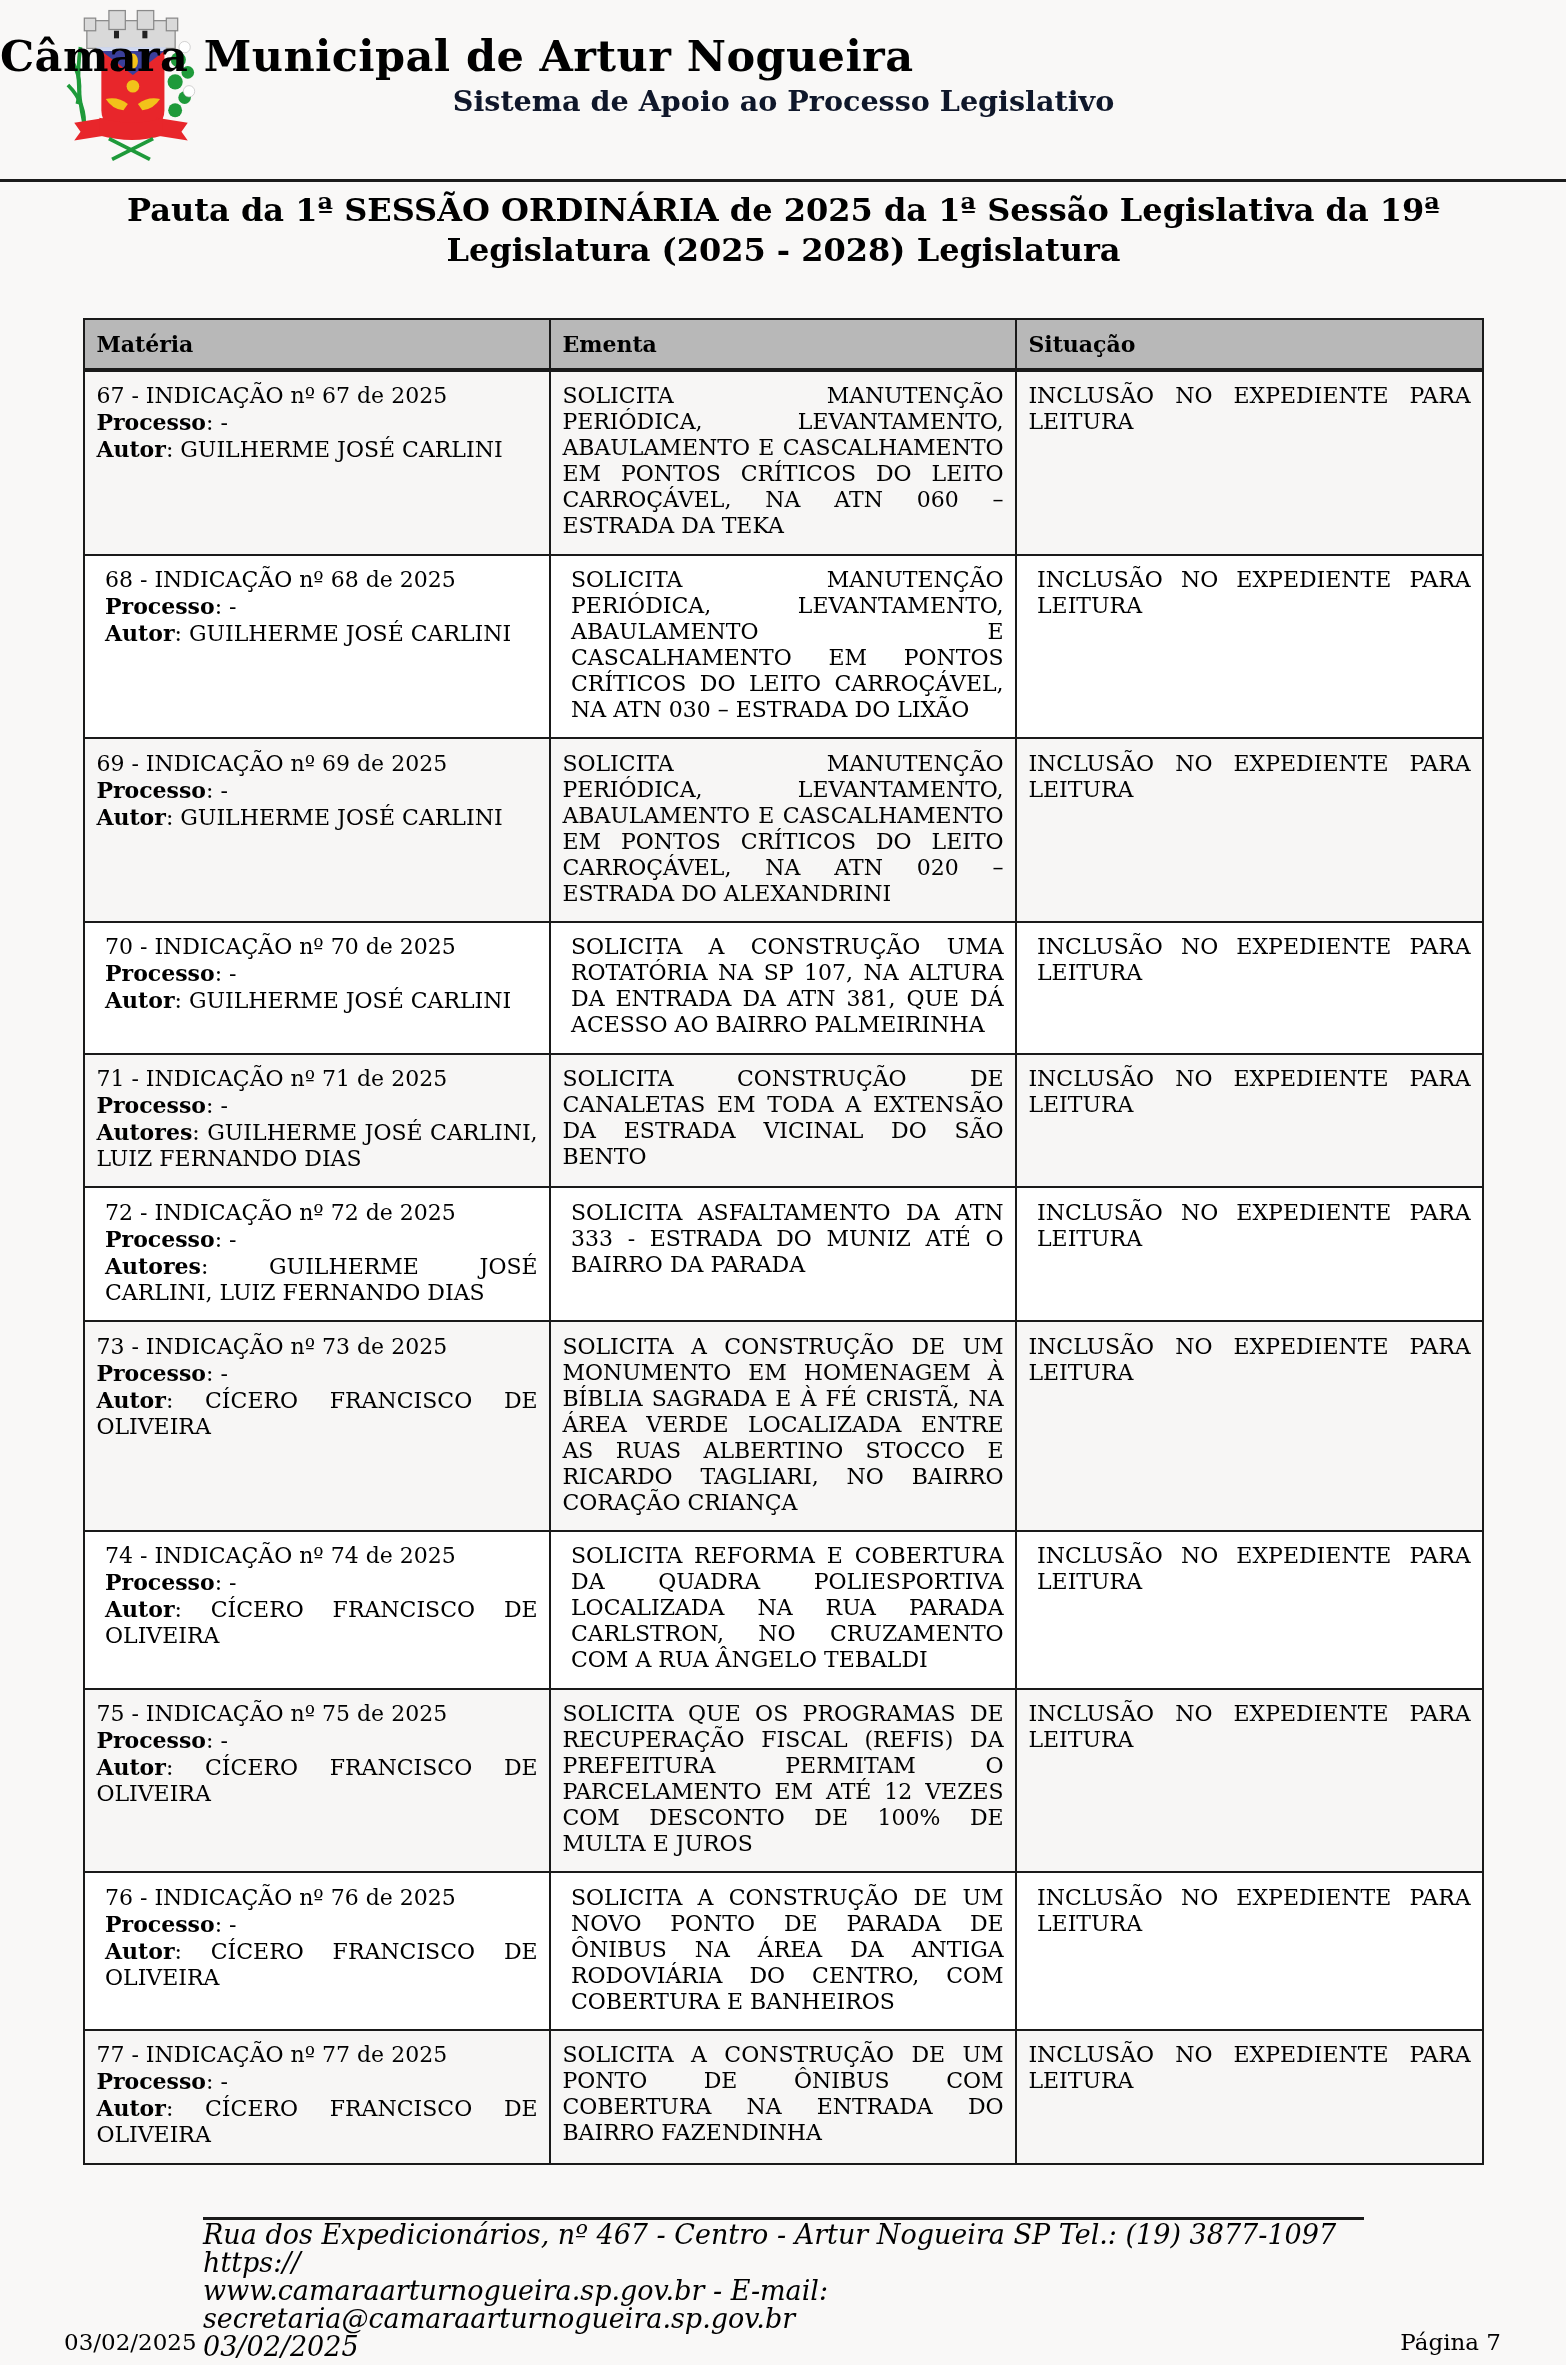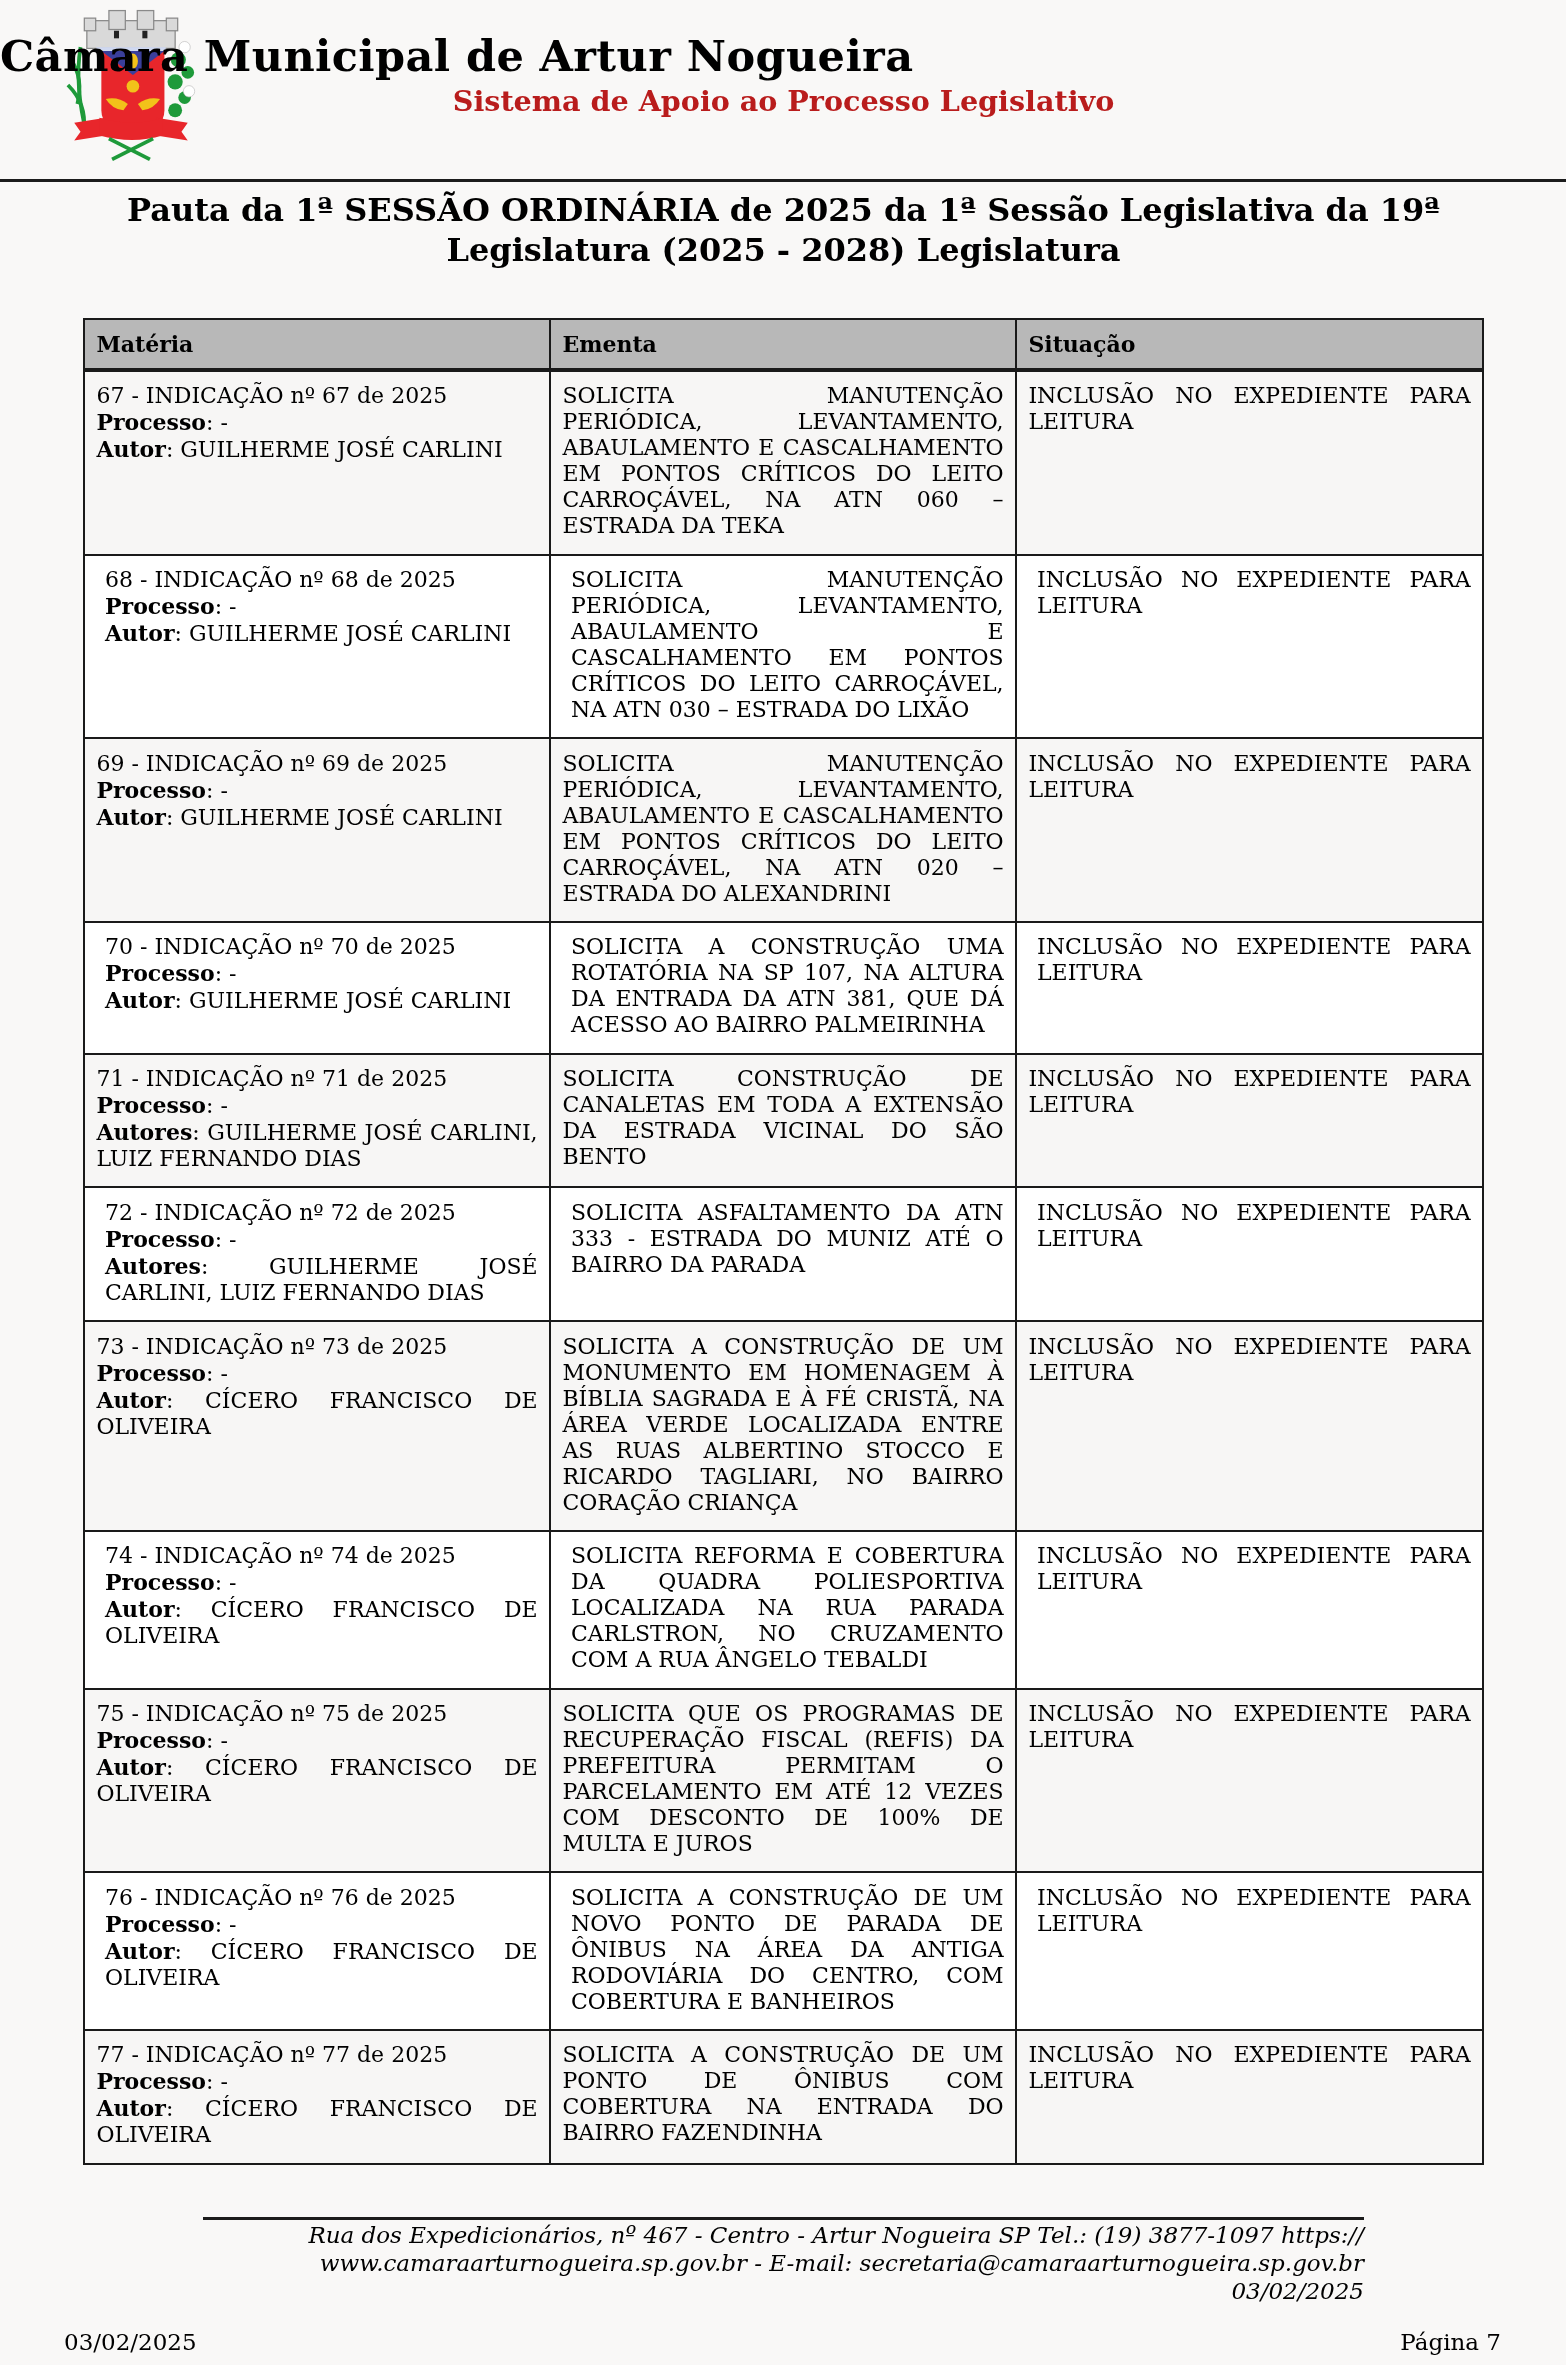--- a/index.html
+++ b/index.html
@@ -2,39 +2,39 @@
 <html style="font-size:11.4px"><head>
 <meta charset="utf-8">
 <style>
   * { box-sizing: border-box; margin: 0; padding: 0; }
   html, body { width: 1567px; height: 2366px; background: #f9f8f7; }
   body { font-family: "DejaVu Serif", serif; color: #000; position: relative; overflow: hidden; }
 
   .header { position: absolute; left: 0; top: 0; width: 1567px; height: 180px; }
   .logo { position: absolute; left: 49px; top: 2.9px; width: 164px; height: 164px; }
   .header-title { position: absolute; left: 0; width: 1567px; top: 31px; text-align: left; font-size: 43px; font-weight: bold; letter-spacing: 0.4px; }
-  .header-sub { position: absolute; left: 0; width: 1567px; top: 84px; text-align: center; font-size: 28.6px; font-weight: bold; color: #b91c1c; }
+  .header-sub { position: absolute; left: 0; width: 1567px; top: 84px; text-align: center; font-size: 28.6px; font-weight: bold; color: #0f172a; }
   .header-rule { position: absolute; left: 0; top: 179px; width: 1567px; height: 2.9px; background: #1c1c1c; }
 
   .page-title { position: absolute; left: 86px; width: 1395px; top: 190px; text-align: center; font-size: 32px; font-weight: bold; line-height: 40px; }
 
   .table-wrap { position: absolute; left: 83px; top: 318px; width: 1401px; }
   table { width: 100%; border-collapse: collapse; table-layout: fixed; font-size: 22px; line-height: 26px; }
   th { background: #b8b8b8; text-align: left; font-weight: bold; height: 51px; padding: 0 11.4px; border: 2.1px solid #1a1a1a; border-bottom: 4.3px solid #1a1a1a; vertical-align: middle; }
   td { border: 2.1px solid #1a1a1a; border-top-width: 2.9px; vertical-align: top; padding: 11.4px 11.4px 14.3px 11.4px; text-align: justify; }
   tr.alt td { background: #f7f6f5; }
   tr.plain td { background: #ffffff; padding-left: 20px; }
   .col1 { width: 466px; }
   .col2 { width: 466px; }
   .line { display: block; }
   .lbl { font-weight: bold; }
   .just { text-align: justify; text-align-last: left; }
 
   .footer-rule { position: absolute; left: 203px; top: 2217px; width: 1161px; height: 2.9px; background: #1c1c1c; }
-  .footer-text { position: absolute; left: 203px; width: 1161px; top: 2221px; text-align: right; font-style: italic; font-size: 23px; line-height: 28px; }
+  .footer-text { position: absolute; left: 203px; width: 1161px; top: 2221px; text-align: left; font-style: italic; font-size: 27px; line-height: 28px; }
   .foot-date { position: absolute; left: 64px; top: 2329px; font-size: 23px; }
   .foot-page { position: absolute; right: 66px; top: 2329px; font-size: 23px; }
 </style>
 </head>
 <body>
 
 <div class="header">
   <svg class="logo" viewBox="0 0 260 240">
 
     <g fill="#d9d9d9" stroke="#8a8a8a" stroke-width="2">

